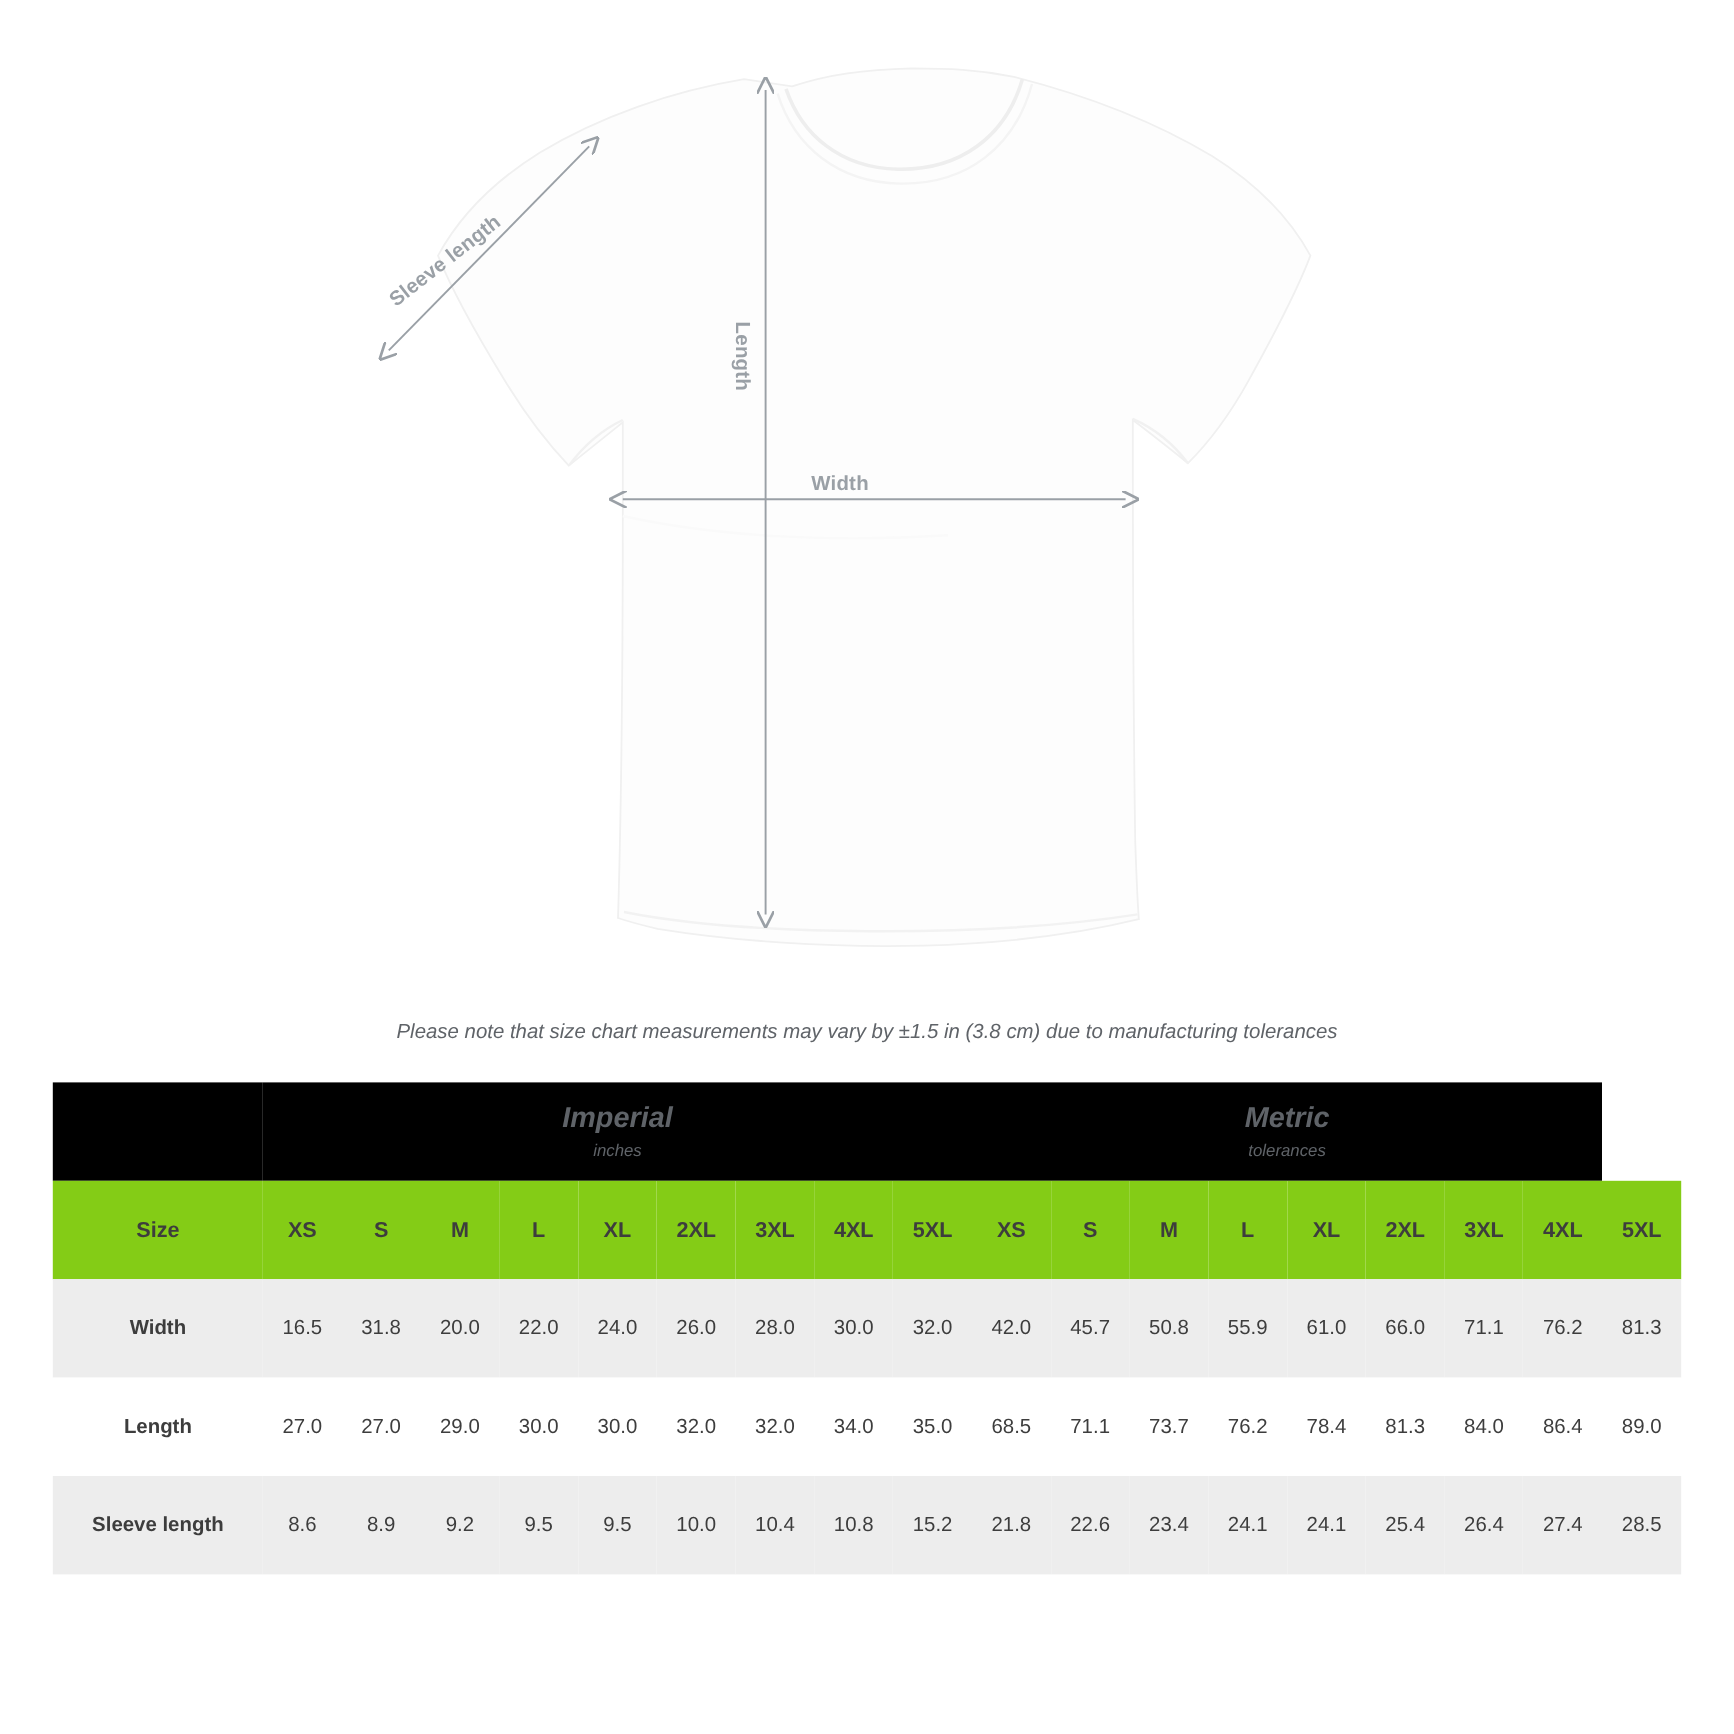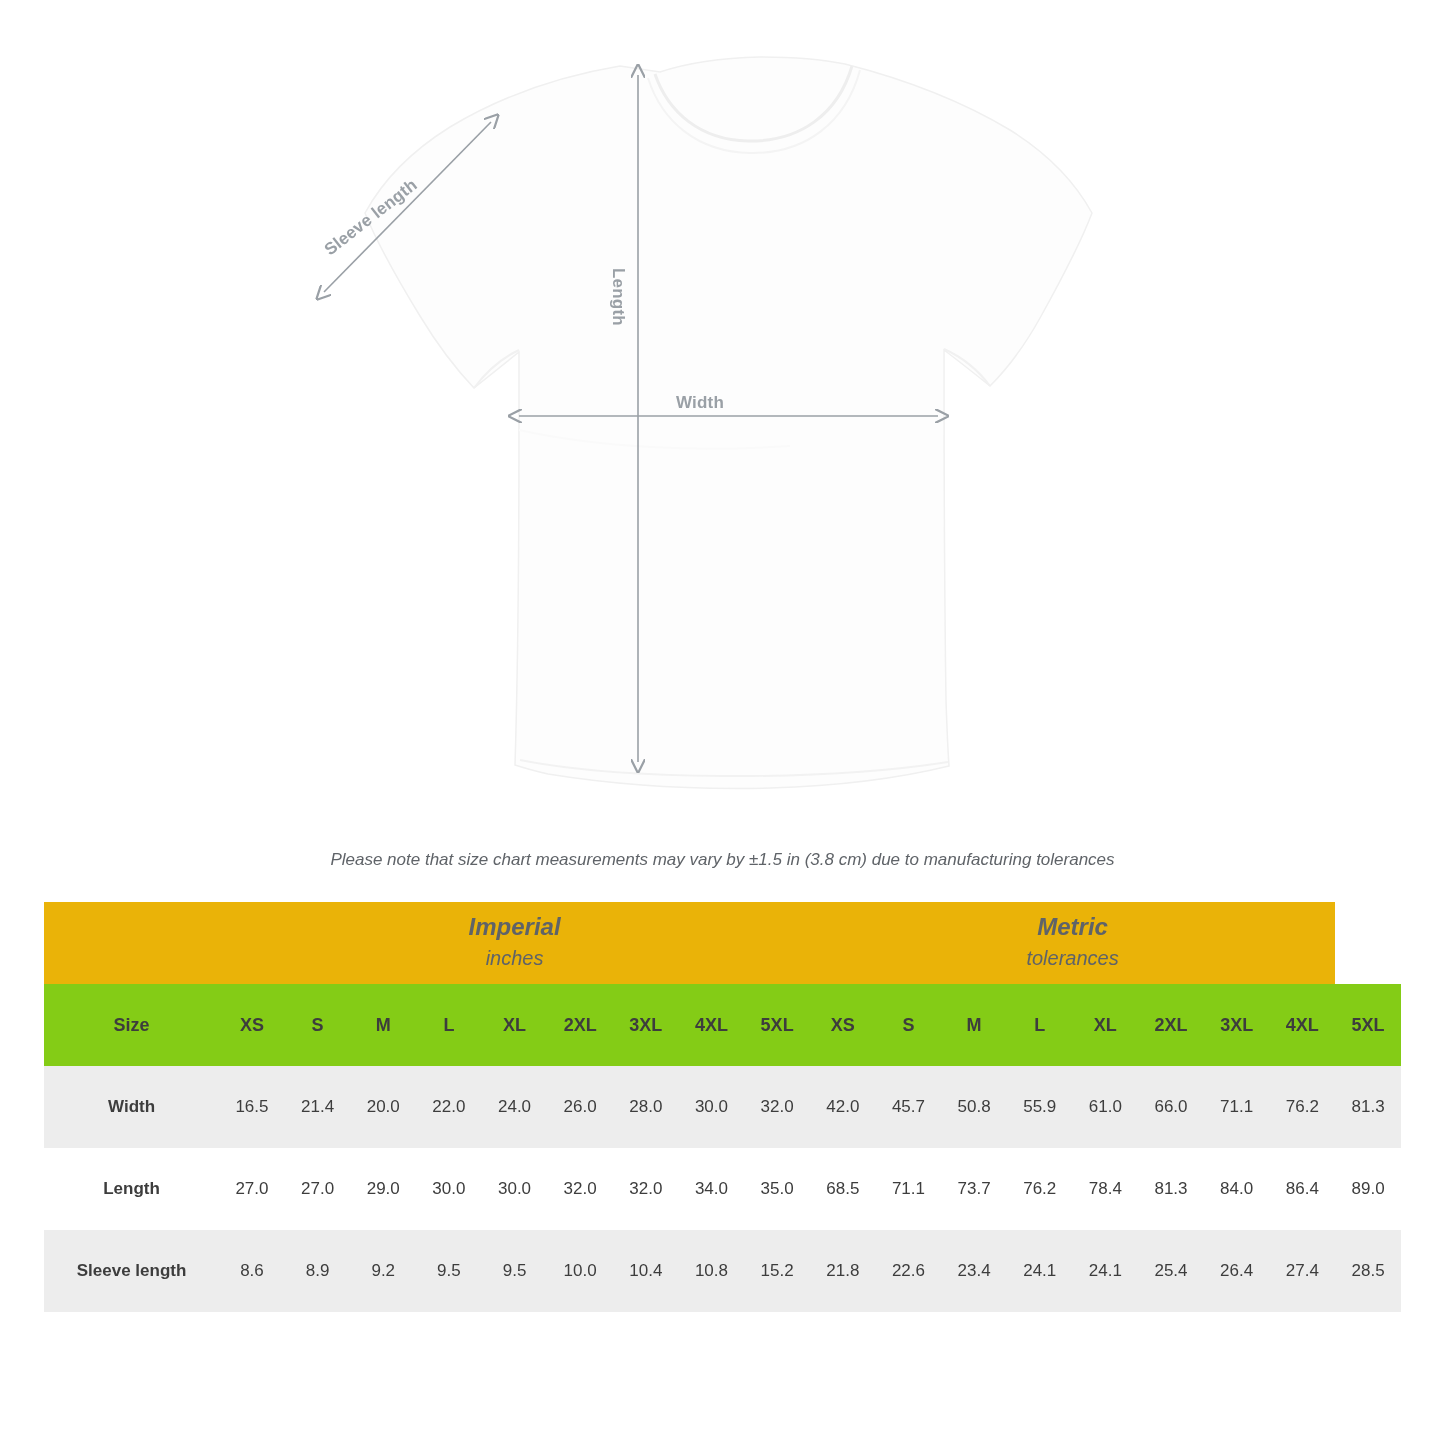--- a/index.html
+++ b/index.html
@@ -83,32 +83,32 @@
   table.size-table td,
   table.size-table th {
     text-align: center;
     vertical-align: middle;
     font-size: 17px;
     color: #3d3d3d;
     padding: 0;
     height: 82px;
   }
   .unit-head {
-    background: #eab308;
+    background: #000000;
     height: 110px;
   }
   .unit-head .unit-name {
     font-size: 24px;
     font-style: italic;
     font-weight: bold;
     color: #5f6368;
     line-height: 1.25;
   }
   .unit-head .unit-sub {
-    font-size: 20px;
+    font-size: 14px;
     font-style: italic;
     color: #5f6368;
     line-height: 1.6;
   }
   tr.row-head td {
     background: #84cc16;
     font-weight: bold;
     font-size: 18px;
     color: #3d3d3d;
   }
@@ -243,21 +243,21 @@
         <td>XL</td>
         <td>2XL</td>
         <td>3XL</td>
         <td>4XL</td>
         <td>5XL</td>
       </tr>
 
       <tr class="row-alt">
         <td class="rowlabel">Width</td>
         <td>16.5</td>
-        <td>21.4</td>
+        <td>31.8</td>
         <td>20.0</td>
         <td>22.0</td>
         <td>24.0</td>
         <td>26.0</td>
         <td>28.0</td>
         <td>30.0</td>
         <td>32.0</td>
         <td>42.0</td>
         <td>45.7</td>
         <td>50.8</td>

